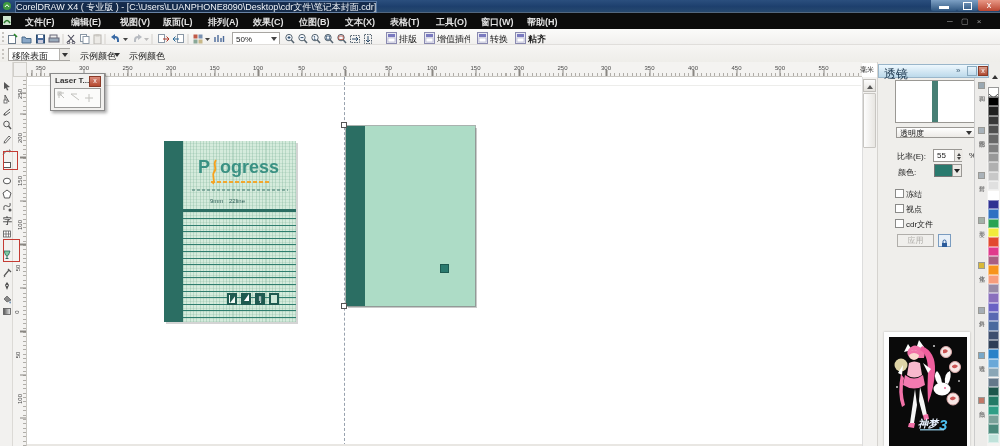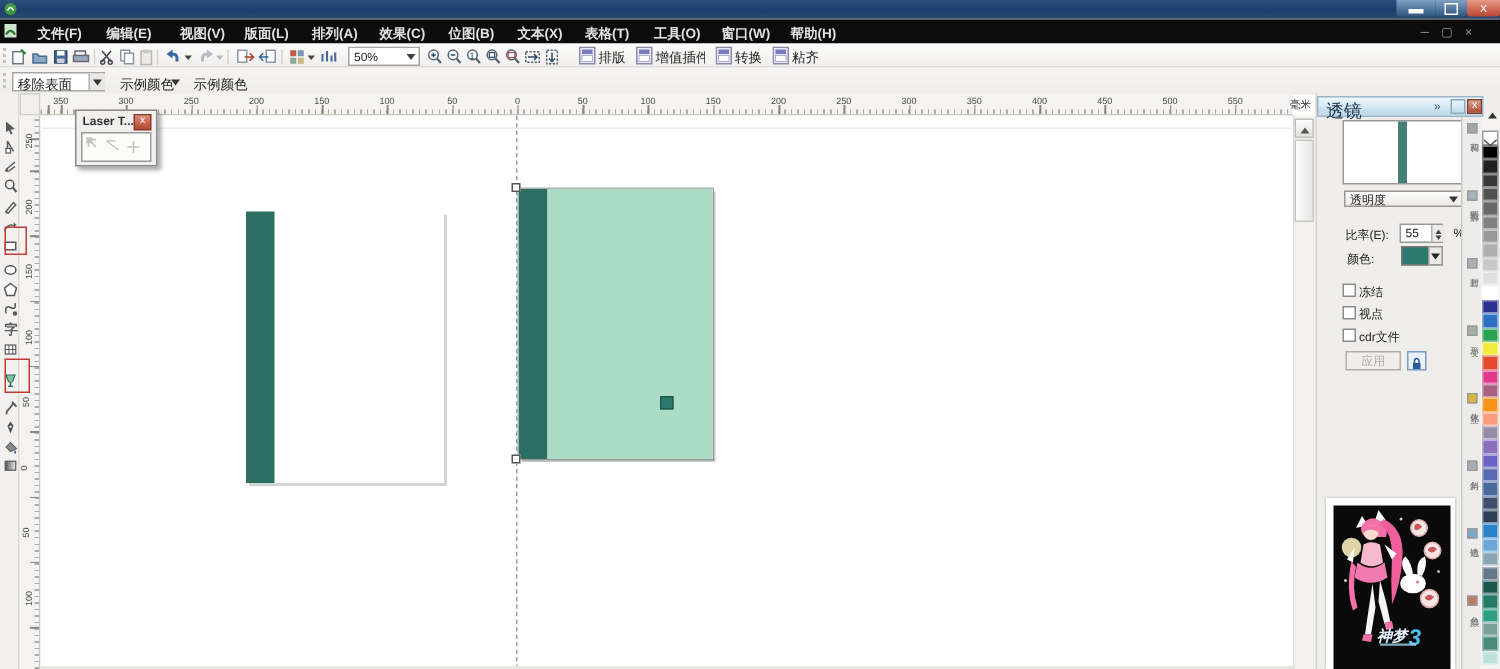--- a/index.html
+++ b/index.html
@@ -37,20 +37,21 @@
 .sw{position:absolute;left:1px;width:11px;height:9.35px;border:1px solid rgba(255,255,255,.45);box-sizing:border-box}
 </style></head>
 <body>
 <div id="app">
 
 <div class="abs" id="titlebar"></div>
 <svg class="abs" style="left:2px;top:1px" width="10" height="10">
       <circle cx="5" cy="5" r="4" fill="#3f9b3f"></circle>
       <path d="M3 6 Q5 2 7 6" stroke="#fff" stroke-width="1" fill="none"></path>
     </svg>
+<div class="abs" id="titletext"><span style="background:rgba(8,18,38,.5);outline:1px solid rgba(120,150,190,.6)">CorelDRAW X4 ( 专业版 ) - [C:\Users\LUANPHONE8090\Desktop\cdr文件\笔记本封面.cdr]</span></div>
 <div class="abs winbtn" style="left:931px;width:26px;background:linear-gradient(#7da0c4,#2f5680)">
       <div style="width:10px;height:3px;background:#fff;margin:6px auto 0"></div>
     </div>
 <div class="abs winbtn" style="left:957px;width:21px;background:linear-gradient(#7da0c4,#2f5680)">
       <div style="width:7px;height:6px;border:1px solid #fff;margin:2px auto 0"></div>
     </div>
 <div class="abs winbtn" style="left:978px;width:22px;background:linear-gradient(#e89886,#ba4631)">
       <div style="color:#fff;font-size:9px;text-align:center;line-height:10px">x</div>
     </div>
 
@@ -197,21 +198,21 @@
           <rect x="2" y="2" width="7" height="3" fill="#7a7ac0"></rect>
           <rect x="2" y="6" width="7" height="4" fill="#fff" stroke="#9a9ac0" stroke-width=".5"></rect>
           <text x="13" y="10" font-size="9" fill="#1a1a1a" font-family="Liberation Sans">增值插件</text>
         </svg></div>
       <div class="abs" style="left: 477px; top: 31px; width: 32px; height: 12px;"><svg width="32" height="13">
           <rect x="0.5" y="0.5" width="10" height="11" fill="#e8eaf2" stroke="#8a8ab0"></rect>
           <rect x="2" y="2" width="7" height="3" fill="#7a7ac0"></rect>
           <rect x="2" y="6" width="7" height="4" fill="#fff" stroke="#9a9ac0" stroke-width=".5"></rect>
           <text x="13" y="10" font-size="9" fill="#1a1a1a" font-family="Liberation Sans">转换</text>
         </svg></div>
-      <div class="abs" style="left: 515px; top: 31px; width: 32px; height: 12px;"><svg width="32" height="13">
+      <div class="abs" style="left: 515px; top: 31px; width: 32px; height: 12px; font-weight: bold;"><svg width="32" height="13">
           <rect x="0.5" y="0.5" width="10" height="11" fill="#e8eaf2" stroke="#8a8ab0"></rect>
           <rect x="2" y="2" width="7" height="3" fill="#7a7ac0"></rect>
           <rect x="2" y="6" width="7" height="4" fill="#fff" stroke="#9a9ac0" stroke-width=".5"></rect>
           <text x="13" y="10" font-size="9" fill="#1a1a1a" font-family="Liberation Sans">粘齐</text>
         </svg></div>
     </div>
 
 <div class="abs" id="propbar"></div>
 <div class="abs" style="left:2px;top:31px;width:2px;height:11px;background:repeating-linear-gradient(0deg,#c8c5c0 0 2px,transparent 2px 4px)"></div>
 <div class="abs" style="left:2px;top:48px;width:2px;height:11px;background:repeating-linear-gradient(0deg,#c8c5c0 0 2px,transparent 2px 4px)"></div>
@@ -434,20 +435,42 @@
     </div>
 <div class="abs redbox" style="left:3px;top:151px;width:13px;height:17px"></div>
 <div class="abs redbox" style="left:3px;top:239px;width:15px;height:21px"></div>
 
 <div class="abs" id="canvas"></div>
 <div class="abs" style="left:28px;top:85px;width:833px;height:1px;background:#ededeb"></div>
 <div class="abs" id="guideline"></div>
 
 <div class="abs" id="nb1" style="left:164px;top:141px;width:132px;height:181px;box-shadow:2px 2px 0 rgba(160,160,160,.45)">
   <div class="abs" style="left:0;top:0;width:19px;height:181px;background:#2b6e63"></div>
+  <div class="abs" id="nb1body" style="left:19px;top:0;width:113px;height:181px;background-color:#d5ebdc;background-image:repeating-linear-gradient(90deg,rgba(125,178,152,.32) 0 1px,transparent 1px 3.3px),repeating-linear-gradient(0deg,rgba(125,178,152,.2) 0 1px,transparent 1px 3.3px)">
+    <div class="abs" style="left:15px;top:16px;font-size:18px;color:#3a9183;font-weight:bold;white-space:nowrap">P<span style="display:inline-block;width:10px"></span>ogress</div>
+    <svg class="abs" style="left:26px;top:18px" width="11" height="26">
+          <path d="M7 1 C3 6 9 9 5 13 C2 17 7 20 4 25" stroke="#f7a11c" stroke-width="1.8" fill="none"></path>
+        </svg>
+    <div class="abs" style="left:28px;top:40px;width:58px;height:2px;background:repeating-linear-gradient(90deg,rgba(247,161,28,.9) 0 4px,transparent 4px 6px)"></div>
+    <div class="abs" style="left:9px;top:48px;width:96px;height:2px;background:repeating-linear-gradient(90deg,rgba(90,140,130,.65) 0 3px,transparent 3px 5px)"></div>
+    <div class="abs" style="left:27px;top:57px;font-size:6px;color:#31605a">9mm</div>
+    <div class="abs" style="left:46px;top:57px;font-size:6px;color:#31605a">22line</div>
+    <div class="abs" style="left:0;top:67.5px;width:113px;height:3.5px;background:#2b6e63"></div>
+    <div class="abs" style="left:0;top:76px;width:113px;height:101px;background:repeating-linear-gradient(0deg,#2f7d6e 0 1px,transparent 1px 6.6px)"></div>
+    <div class="abs" style="left:44px;top:152px;width:10px;height:12px;background:#f2faf4;border:2px solid #1f5a50;box-sizing:border-box">
+          <div style="width:0;height:0;border-left:6px solid #1f5a50;border-bottom:8px solid transparent;margin-left:1px"></div>
+        </div>
+    <div class="abs" style="left:58px;top:152px;width:10px;height:12px;background:#1f5a50">
+          <div style="width:0;height:0;border-right:5px solid #fff;border-top:7px solid transparent;margin-left:3px;margin-top:1px"></div>
+        </div>
+    <div class="abs" style="left:72px;top:152px;width:10px;height:12px;background:#1f5a50">
+          <div style="color:#fff;font-size:7px;line-height:11px;text-align:center">ij</div>
+        </div>
+    <div class="abs" style="left:86px;top:152px;width:10px;height:12px;background:#cde8d8;border:2px solid #1f5a50;box-sizing:border-box"></div>
+  </div>
 </div>
 
 <div class="abs" id="nb2" style="left:346px;top:126px;width:129px;height:180px;box-shadow:2px 2px 0 rgba(150,150,150,.5);outline:1px solid rgba(100,115,110,.55)">
   <div class="abs" style="left:0;top:0;width:19px;height:180px;background:#2b6e63"></div>
   <div class="abs" style="left:19px;top:0;width:110px;height:180px;background:#addcc6"></div>
 </div>
 <div class="abs" style="left:440px;top:264px;width:9px;height:9px;background:#2a7a6e;border:1px solid #1c5a50;box-sizing:border-box"></div>
 <div class="abs" style="left:341px;top:122px;width:6px;height:6px;background:#fff;border:1px solid #555;box-sizing:border-box"></div>
 <div class="abs" style="left:341px;top:303px;width:6px;height:6px;background:#fff;border:1px solid #555;box-sizing:border-box"></div>
 

